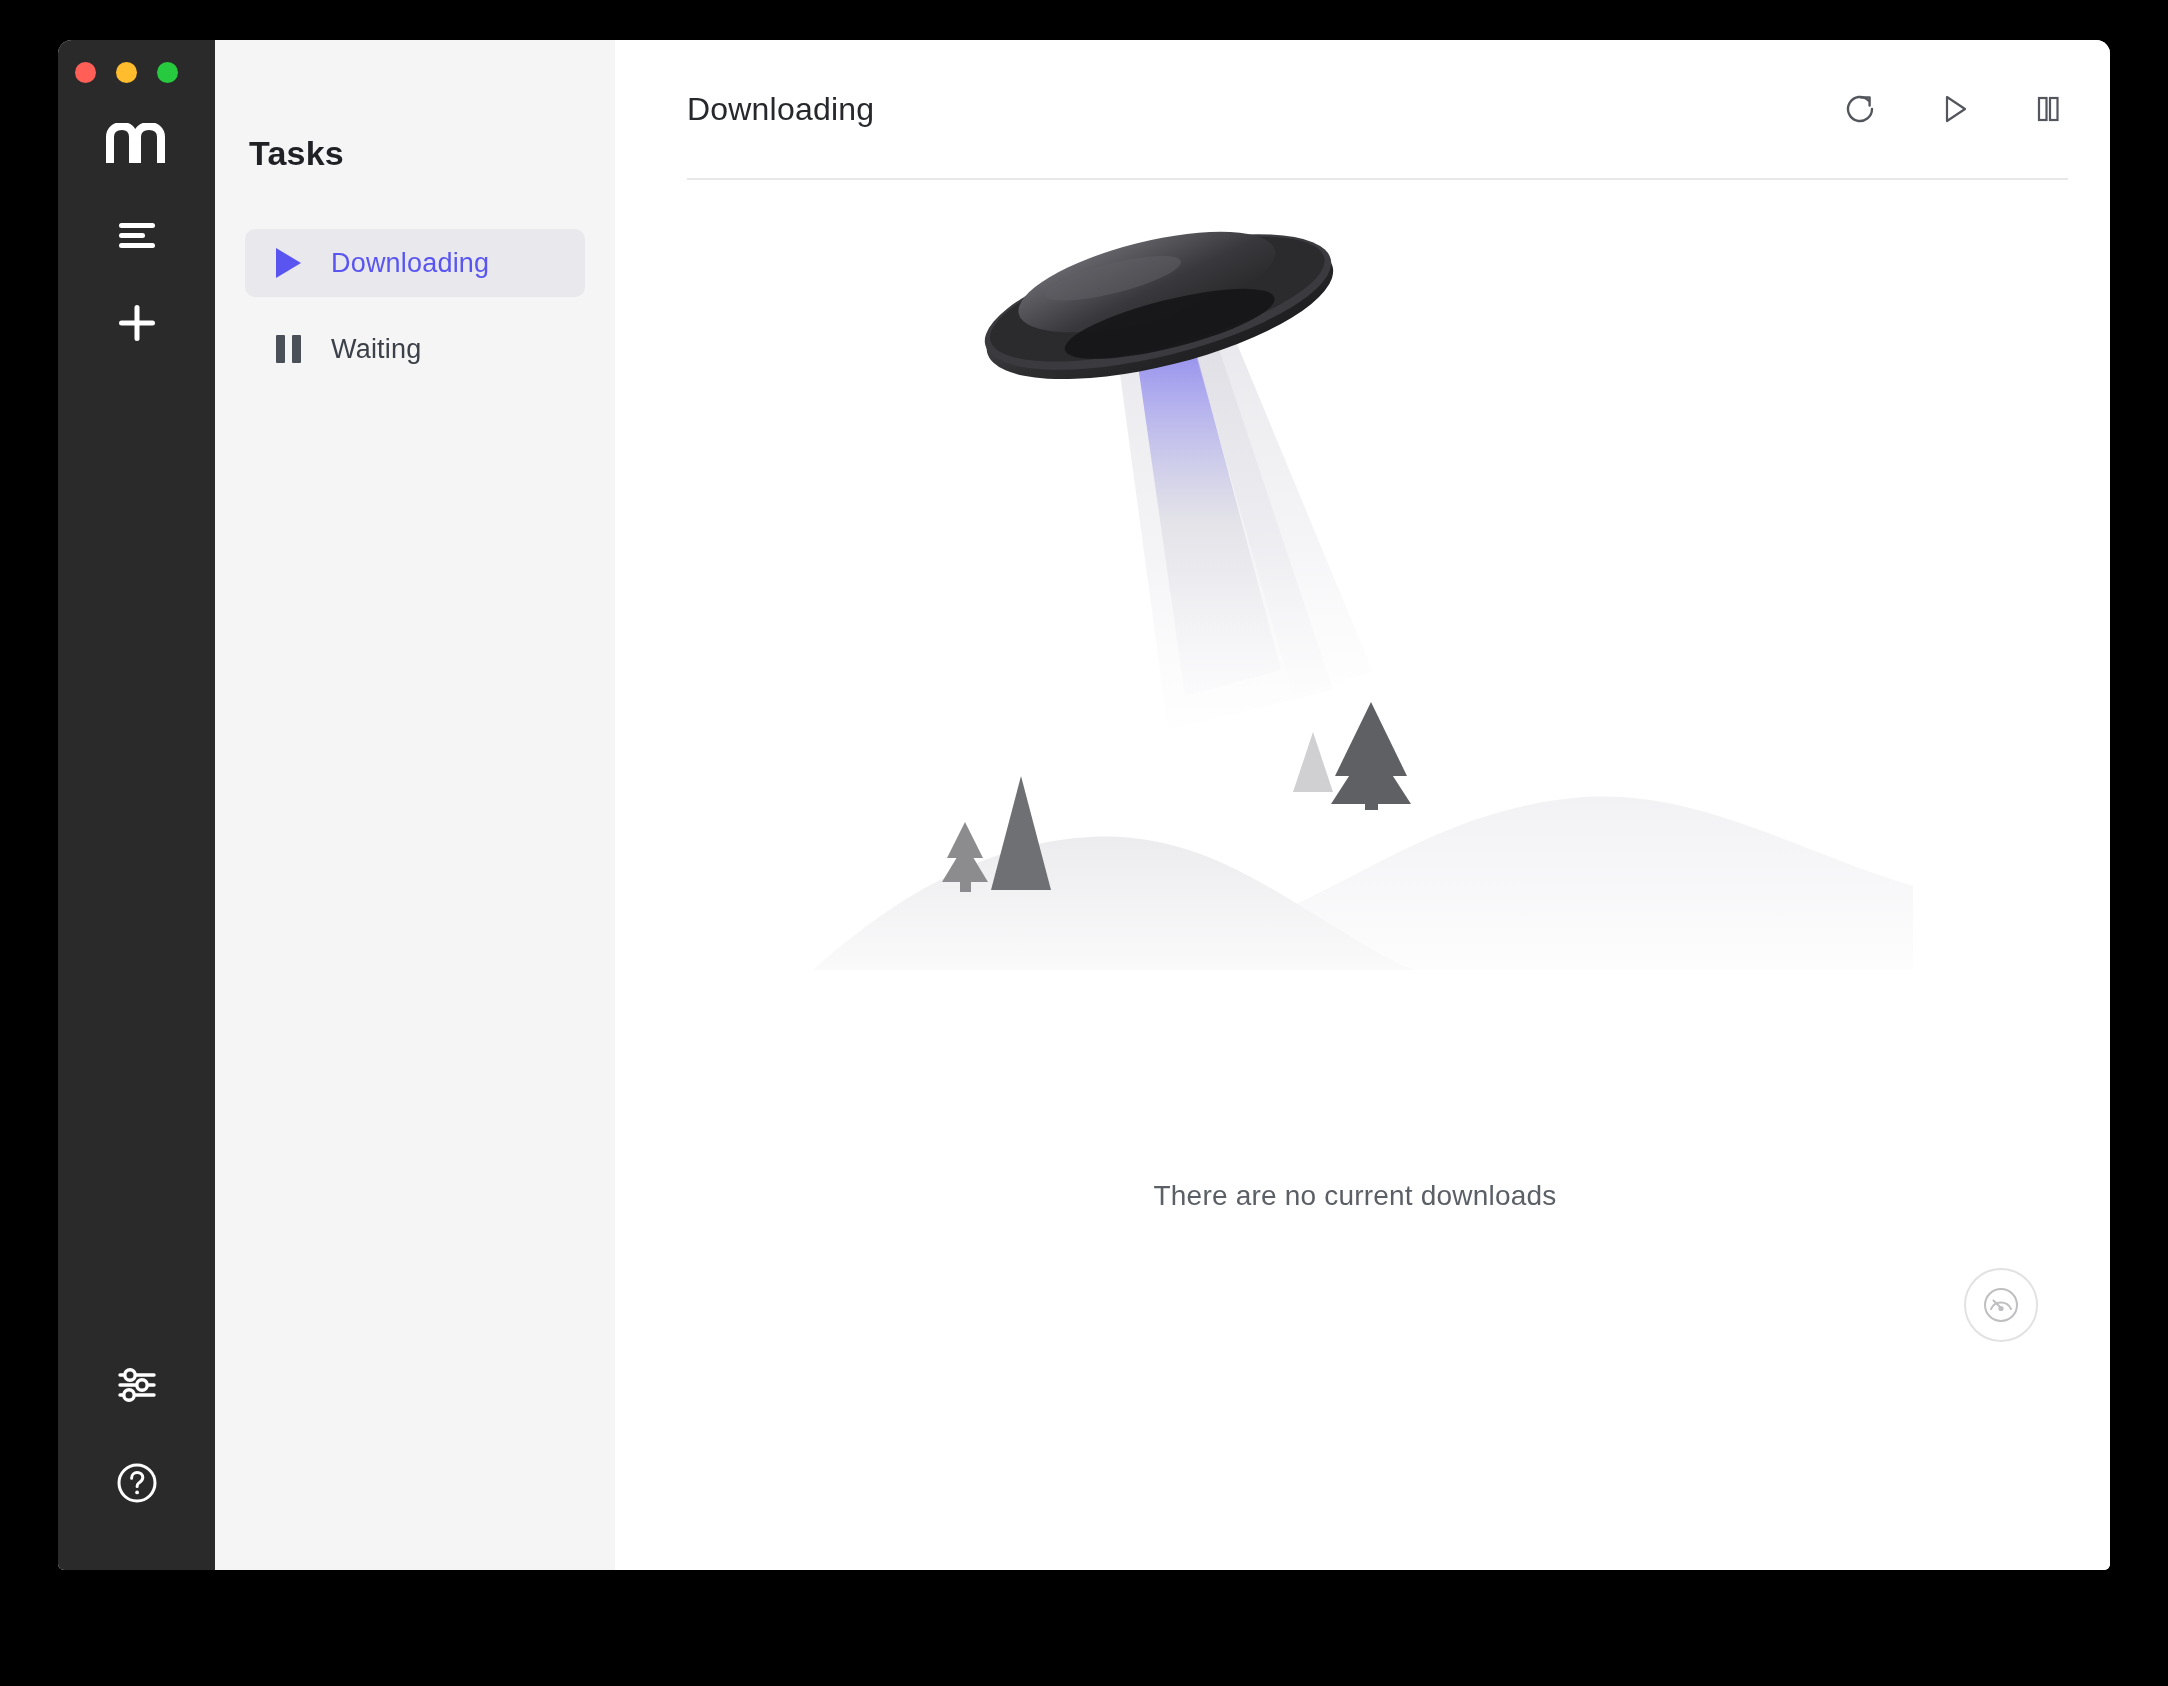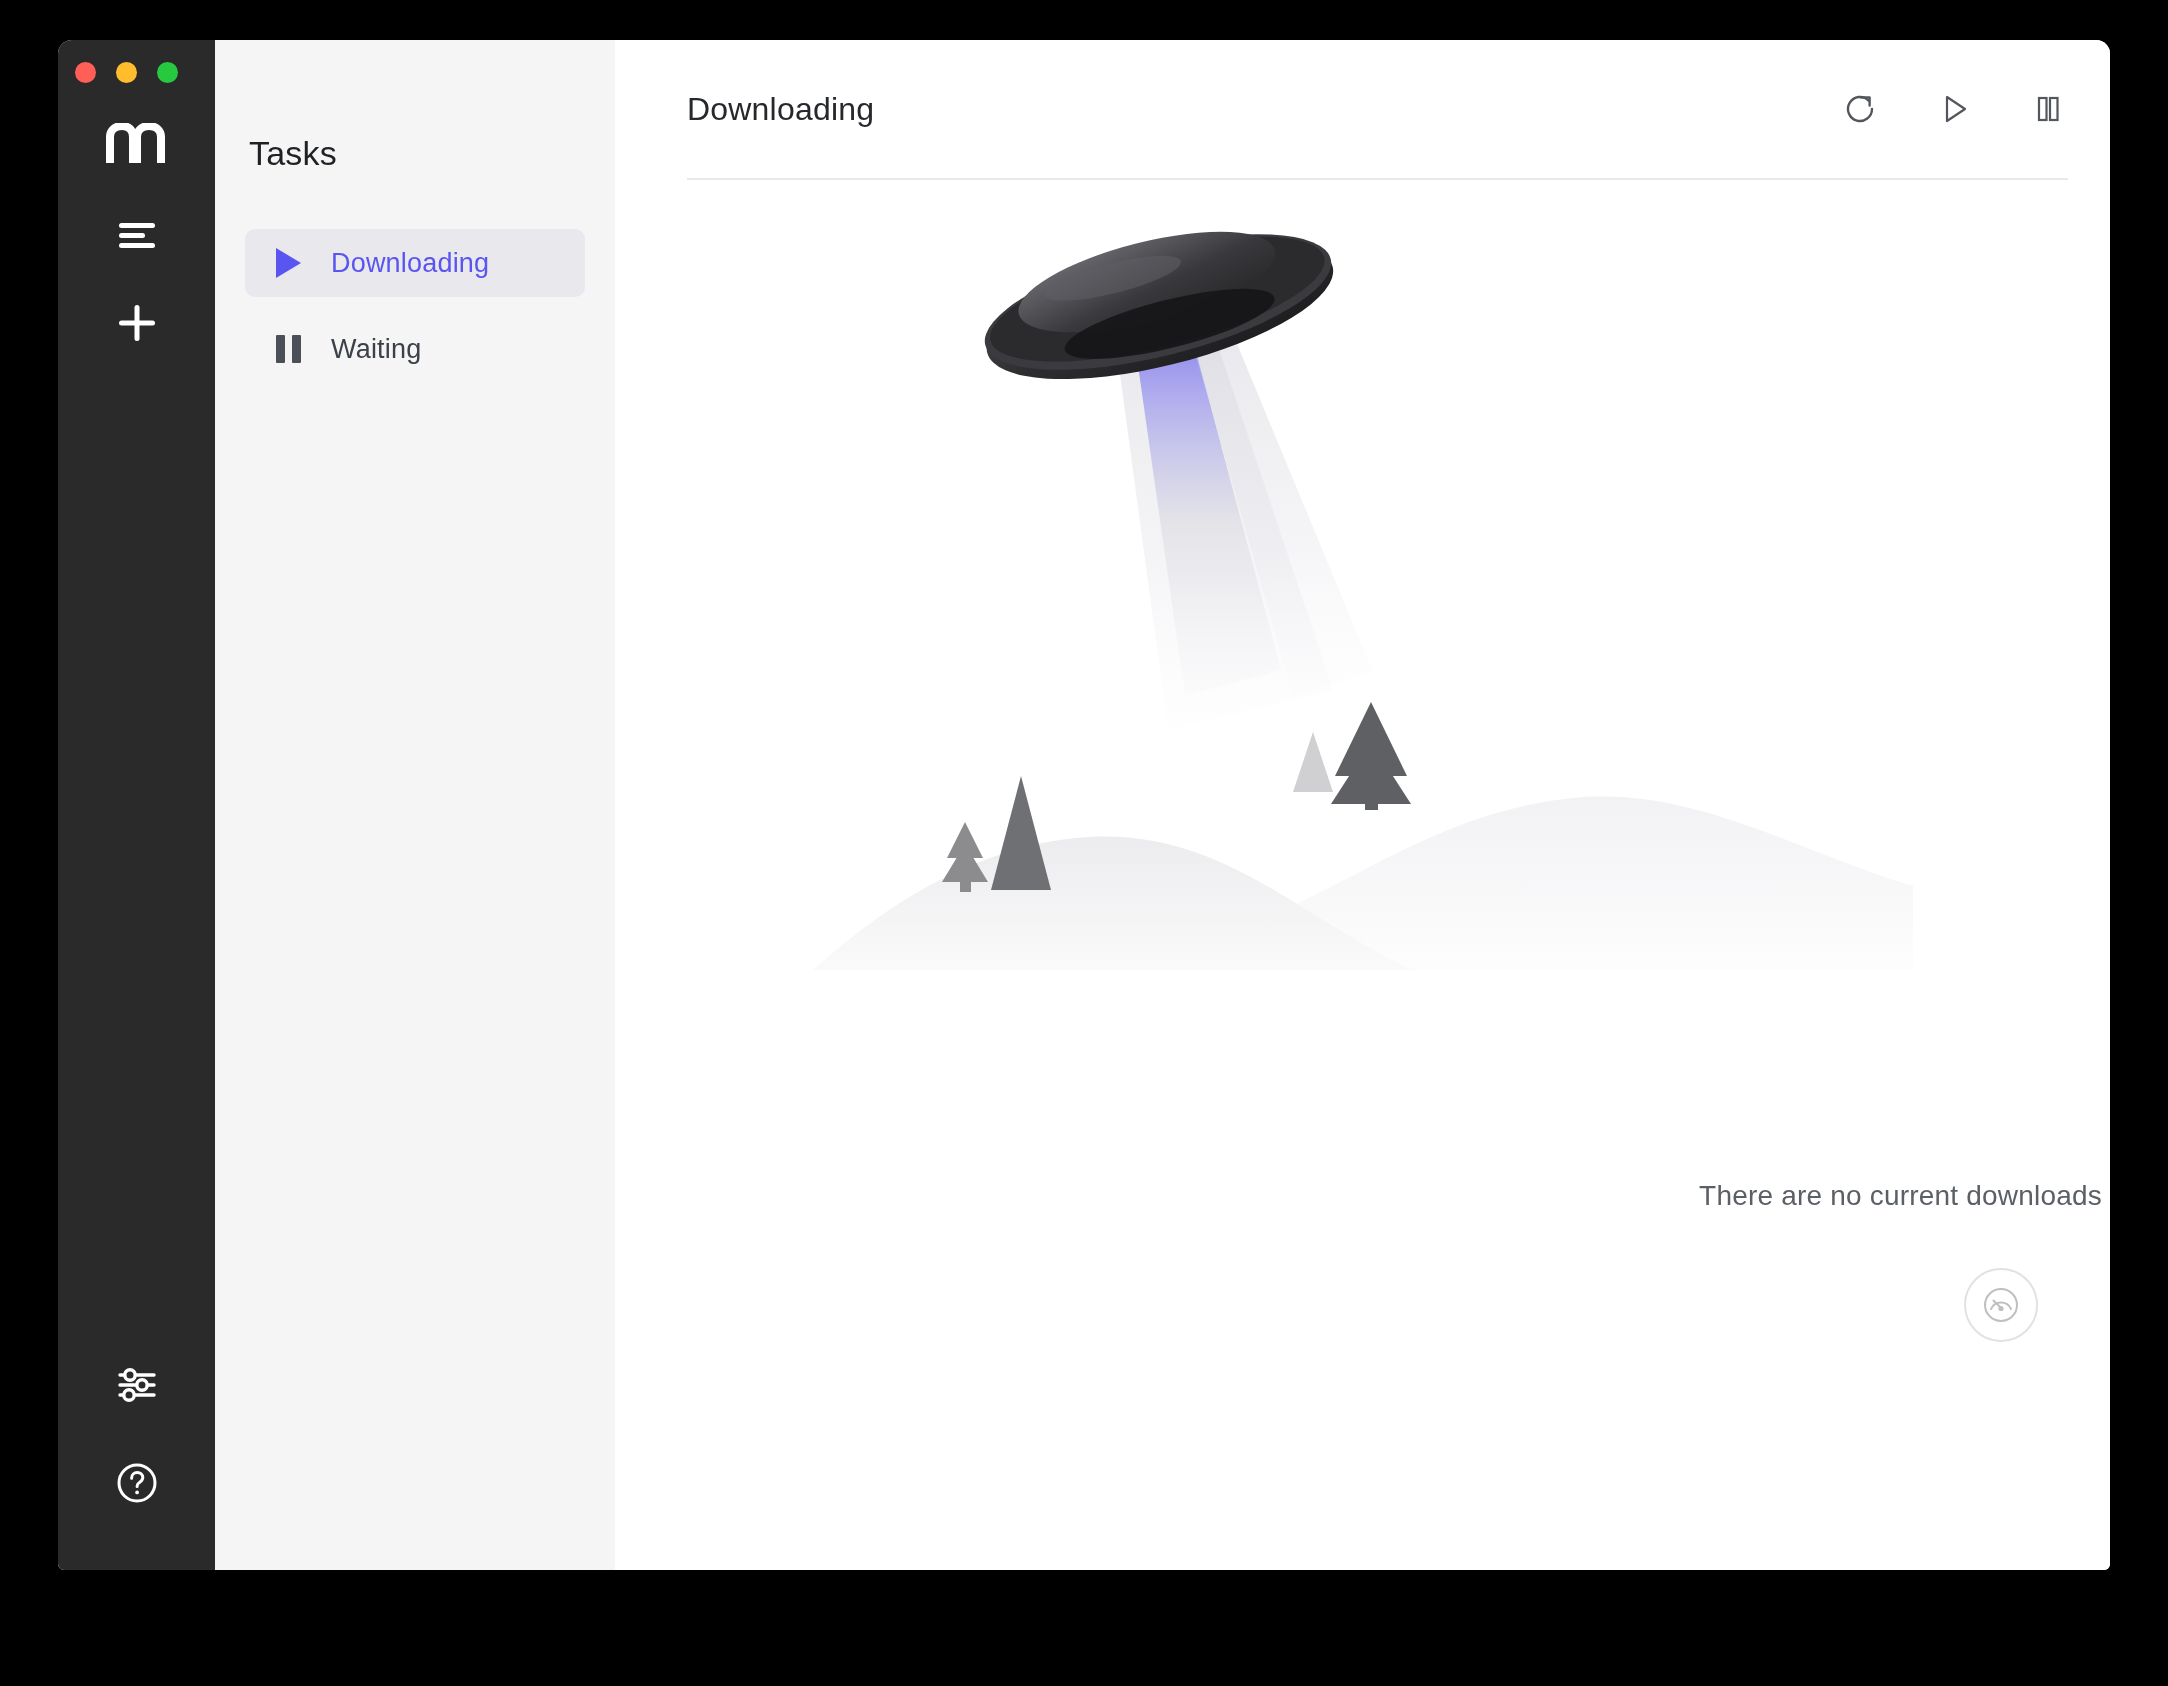--- a/index.html
+++ b/index.html
@@ -70,21 +70,21 @@
   .tasks-panel {
     width: 400px;
     flex: 0 0 400px;
     background: #f5f5f6;
     padding: 0;
     position: relative;
   }
   .tasks-title {
     font-size: 34px;
     color: #1f2125;
-    font-weight: 400;
+    font-weight: 700;
     padding: 94px 0 0 34px;
     letter-spacing: 0.2px;
   }
   .tasks-list { margin-top: 56px; padding: 0 30px; }
   .task-item {
     height: 68px;
     display: flex;
     align-items: center;
     padding-left: 28px;
     border-radius: 10px;
@@ -158,22 +158,22 @@
     transform: translateX(-50%);
     top: 30px;
     width: 1100px;
     height: 760px;
   }
   .art svg { display: block; width: 100%; height: 100%; }
 
   .empty-msg {
     position: absolute;
     top: 1000px;
-    left: 0; right: 8px;
-    text-align: right;
+    left: 0; right: 15px;
+    text-align: center;
     font-size: 28px;
     color: #5b5f66;
     letter-spacing: 0.2px;
   }
 
   .speed-badge {
     position: absolute;
     right: 72px;
     bottom: 88px;
     width: 74px; height: 74px;

